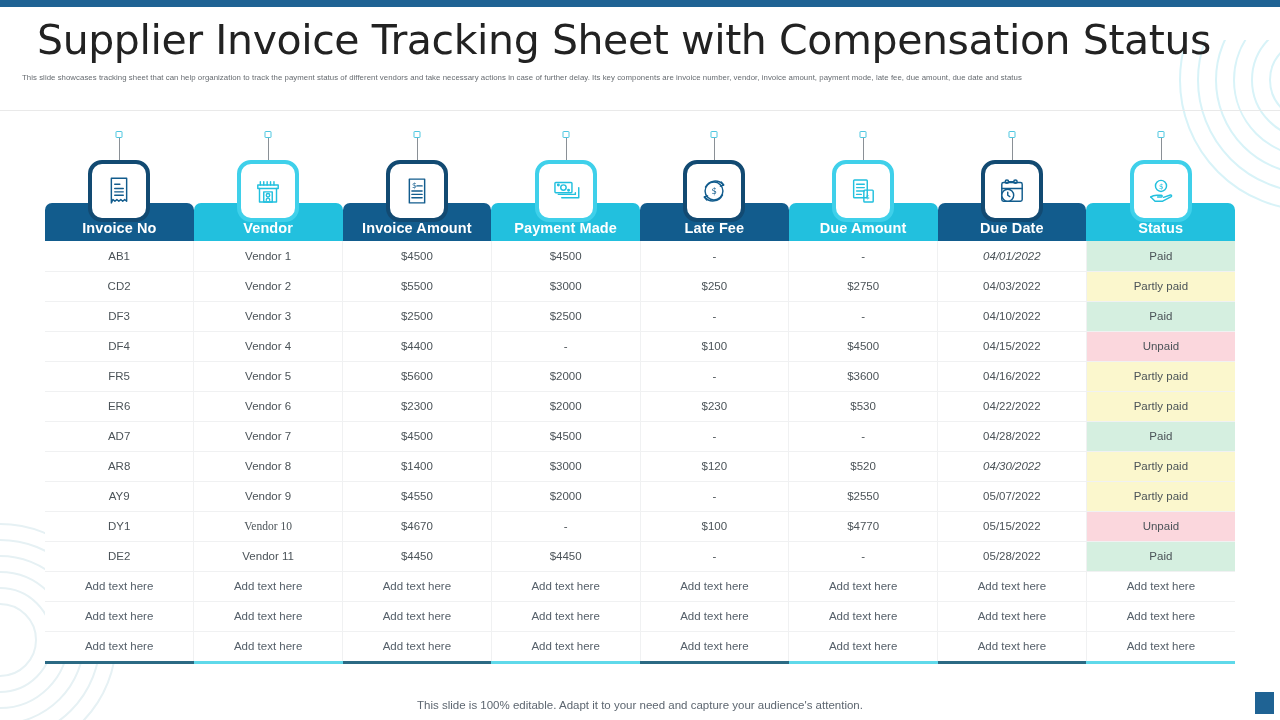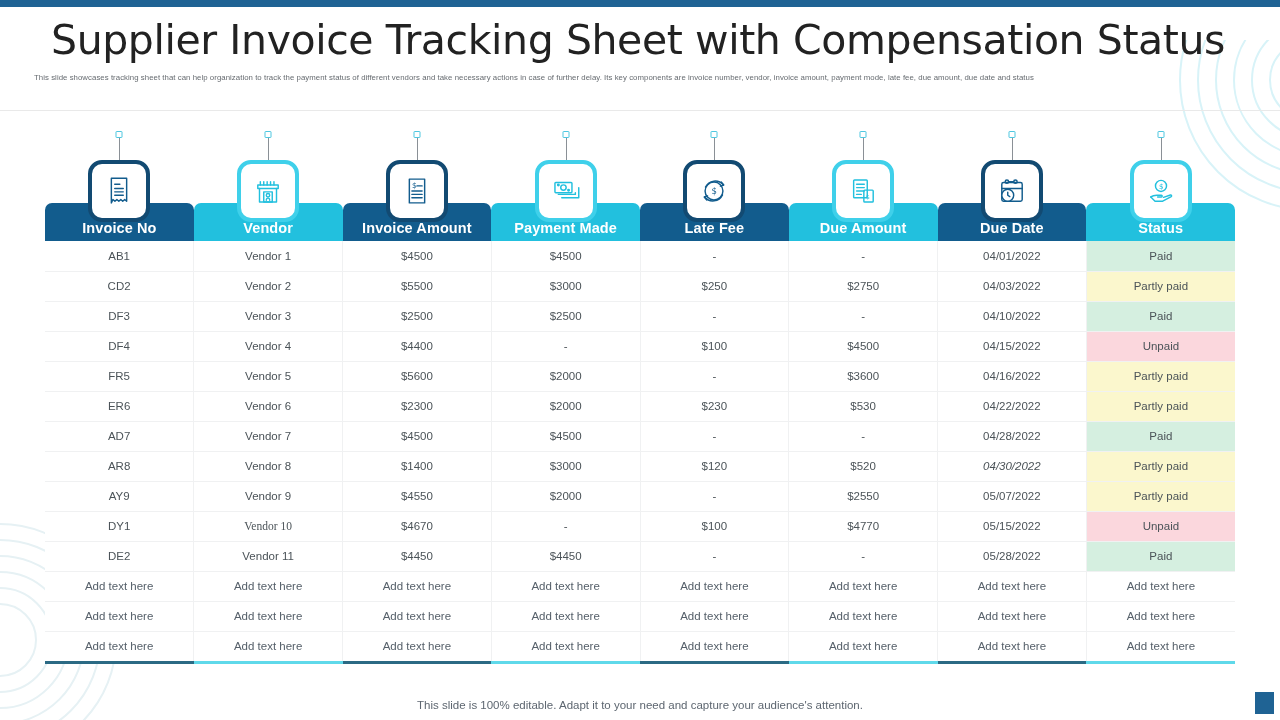--- a/index.html
+++ b/index.html
@@ -23,31 +23,31 @@
     background: #1f6394;
   }
 
   
   .arcs { position: absolute; pointer-events: none; }
   .arcs-tr { right: -70px; top: 40px; }
   .arcs-bl { left: -120px; bottom: -60px; }
 
   
   .title {
-    position: absolute; left: 51px; top: 16px;
+    position: absolute; left: 37px; top: 16px;
     width: 1210px;
     font-size: 41px;
     font-weight: 400;
     letter-spacing: -0.4px;
     color: #222222;
     white-space: nowrap;
     font-family: "DejaVu Sans", sans-serif;
   }
   .subtitle {
-    position: absolute; left: 34px; top: 73px;
+    position: absolute; left: 22px; top: 73px;
     width: 1200px;
     font-size: 7.8px;
     color: #666b70;
     letter-spacing: 0.05px;
     white-space: nowrap;
   }
   .title-rule {
     position: absolute; left: 0; top: 110px;
     width: 1280px; height: 1px;
     background: #e9e9e9;
@@ -319,21 +319,21 @@
 
   <table class="tbl" id="tbl">
     <tbody id="tbody">
         <tr>
           <td style="width: 148.75px;">AB1</td>
           <td style="width: 148.75px;">Vendor 1</td>
           <td style="width: 148.75px;">$4500</td>
           <td style="width: 148.75px;">$4500</td>
           <td style="width: 148.75px;">-</td>
           <td style="width: 148.75px;">-</td>
-          <td style="width: 148.75px;">04/01/2022</td>
+          <td style="width: 148.75px; font-style: italic;">04/01/2022</td>
           <td class="st-paid" style="width: 148.75px;">Paid</td>
         </tr>
         <tr>
           <td style="width: 148.75px;">CD2</td>
           <td style="width: 148.75px;">Vendor 2</td>
           <td style="width: 148.75px;">$5500</td>
           <td style="width: 148.75px;">$3000</td>
           <td style="width: 148.75px;">$250</td>
           <td style="width: 148.75px;">$2750</td>
           <td style="width: 148.75px;">04/03/2022</td>

